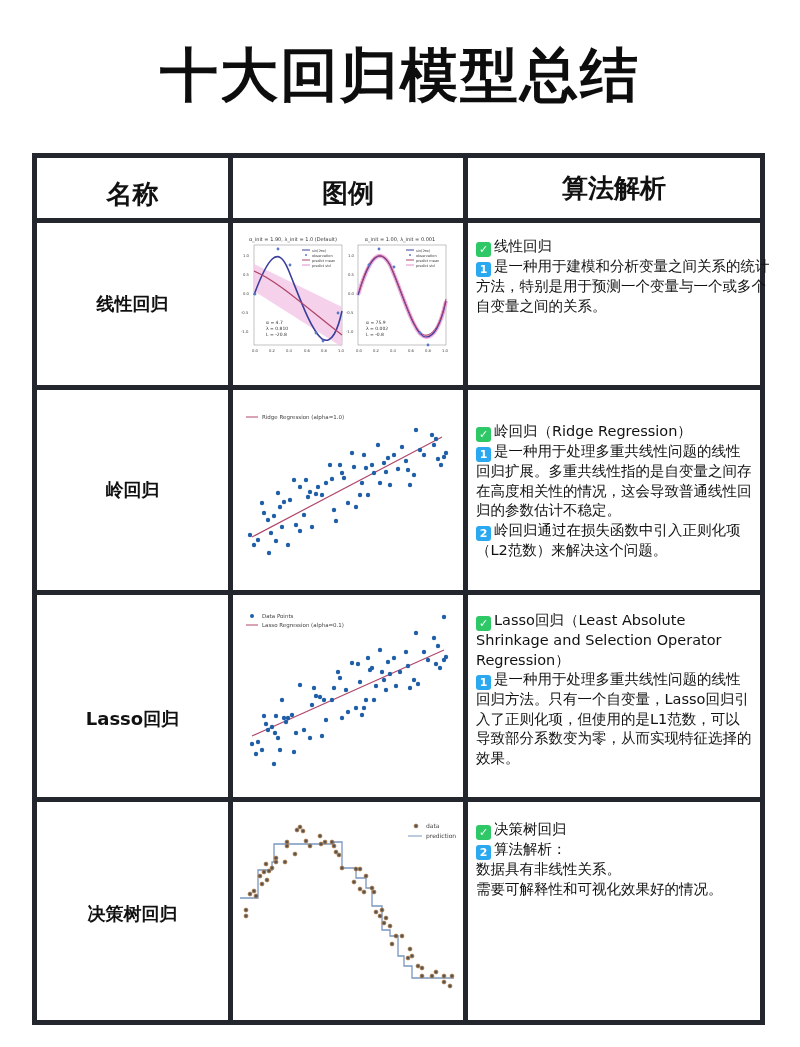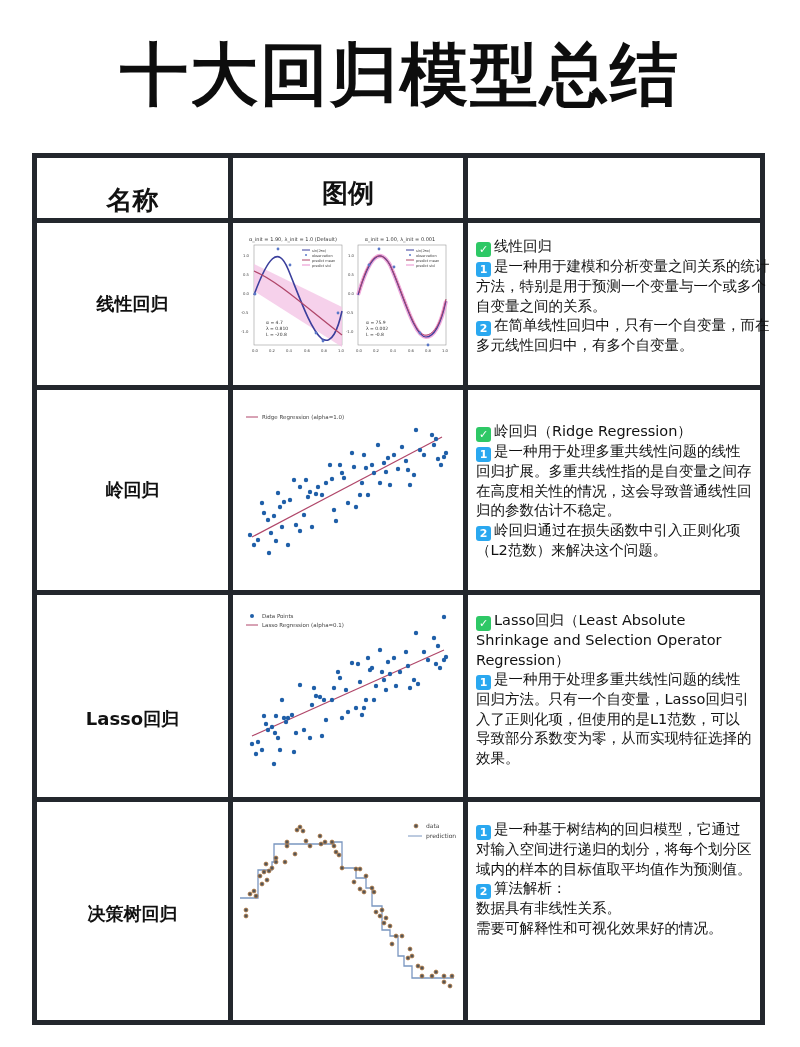--- a/index.html
+++ b/index.html
@@ -1,19 +1,19 @@
 <!DOCTYPE html>
 <html><head>
 <meta charset="utf-8">
 <style>
   html, body { margin: 0; padding: 0; background: #ffffff; }
   body { width: 800px; height: 1047px; position: relative; overflow: hidden;
          font-family: "DejaVu Sans", "Liberation Sans", sans-serif; color: #111; }
   .title { position: absolute; left: 0; top: 20px; width: 800px; text-align: center;
-           font-size: 68px; font-weight: 900; letter-spacing: 2px; line-height: 110px; color: #0d0d0d; }
+           font-size: 58px; font-weight: 900; letter-spacing: 2px; line-height: 110px; color: #0d0d0d; }
   .tbl { position: absolute; left: 32px; top: 153px; width: 733px; height: 872px;
          border: 5px solid #23272d; box-sizing: border-box; background: #fff; }
   .hline { position: absolute; left: 0; right: 0; height: 5px; background: #23272d; }
   .vline { position: absolute; top: 0; bottom: 0; width: 5px; background: #23272d; }
   .cell { position: absolute; box-sizing: border-box; display: flex; align-items: center; justify-content: center; }
   .hdr { font-size: 26px; font-weight: bold; color: #111; }
   .name { font-size: 18px; font-weight: bold; color: #111; }
   .desc { align-items: flex-start; justify-content: flex-start; padding: 14px 6px 0 8px;
           font-size: 14.5px; line-height: 19.5px; color: #111; }
   .desc-inner { width: 100%; }
@@ -31,22 +31,23 @@
 
 <div class="tbl">
 
   <div class="hline" style="top:60px"></div>
   <div class="hline" style="top:227px"></div>
   <div class="hline" style="top:432px"></div>
   <div class="hline" style="top:639px"></div>
   <div class="vline" style="left:191px"></div>
   <div class="vline" style="left:426px"></div>
 
-  <div class="cell hdr" style="left:0;top:12px;width:191px;height:60px">名称</div>
+  <div class="cell hdr" style="left:0;top:6px;width:191px;height:60px">名称</div>
   <div class="cell hdr" style="left:196px;top:0;width:230px;height:71px">图例</div>
+  <div class="cell hdr" style="left:431px;top:0;width:292px;height:60px">算法解析</div>
 
   <div class="cell name" style="left:0;top:65px;width:191px;height:162px">线性回归</div>
   <div class="cell" style="left:196px;top:65px;width:230px;height:162px">
     <svg width="220" height="150" viewBox="0 0 220 150">
 
       <text x="55" y="12" font-size="5" fill="#333" text-anchor="middle">α_init = 1.90, λ_init = 1.0 (Default)</text>
       <rect x="16" y="16" width="88" height="100" fill="none" stroke="#999" stroke-width="0.6"></rect>
       <path d="M16,35 L104,78 L104,118 L16,62 Z" fill="#f4c6e6" opacity="0.8"></path>
       <path d="M16,66 C30,28 40,16 50,40 C60,64 72,100 84,110 C94,116 100,100 104,82" fill="none" stroke="#3b3f9c" stroke-width="1.6"></path>
       <path d="M16,42 C40,52 70,80 104,106" fill="none" stroke="#b0476a" stroke-width="1.3"></path>
@@ -126,21 +127,20 @@
           <text x="170" y="123">0.6</text>
           <text x="187" y="123">0.8</text>
           <text x="204" y="123">1.0</text>
       </g>
     </svg>
   </div>
   <div class="cell desc" style="left:431px;top:65px;width:308px;height:162px">
     <div class="desc-inner">
       <span class="line"><span class="badge check">✓</span><span>线性回归</span></span>
       <span class="line"><span class="badge num">1</span><span>是一种用于建模和分析变量之间关系的统计方法，特别是用于预测一个变量与一个或多个自变量之间的关系。</span></span>
-      <span class="line"><span class="badge num">2</span><span>在简单线性回归中，只有一个自变量，而在多元线性回归中，有多个自变量。</span></span>
     </div>
   </div>
 
   <div class="cell name" style="left:0;top:232px;width:191px;height:200px">岭回归</div>
   <div class="cell" style="left:196px;top:232px;width:230px;height:200px">
     <svg width="220" height="190" viewBox="0 0 220 190">
       <g font-size="5.5" fill="#444">
         <line x1="8" y1="22" x2="20" y2="22" stroke="#b0476a" stroke-width="1"></line>
         <text x="24" y="24">Ridge Regression (alpha=1.0)</text>
       </g>
@@ -390,19 +390,19 @@
         <circle cx="200" cy="166" r="2"></circle>
           <circle cx="208" cy="176" r="2"></circle>
           <circle cx="208" cy="170" r="2"></circle>
           <circle cx="216" cy="170" r="2"></circle>
           <circle cx="214" cy="180" r="2"></circle>
       </g>
     </svg>
   </div>
   <div class="cell desc" style="left:431px;top:644px;width:292px;height:223px;padding-top:18px">
     <div class="desc-inner">
-      <span class="line"><span class="badge num">1</span><span>是一种基于树结构的回归模型，它通过对输入空间进行递归的划分，将每个划分区域内的样本的目标值取平均值作为预测值。</span></span>
+      <span class="line"><span class="badge check">✓</span><span>决策树回归</span></span>
       <span class="line"><span class="badge num">2</span><span>算法解析：</span></span>
       <span class="line">数据具有非线性关系。</span>
       <span class="line">需要可解释性和可视化效果好的情况。</span>
     </div>
   </div>
 </div>
 
 </body></html>

